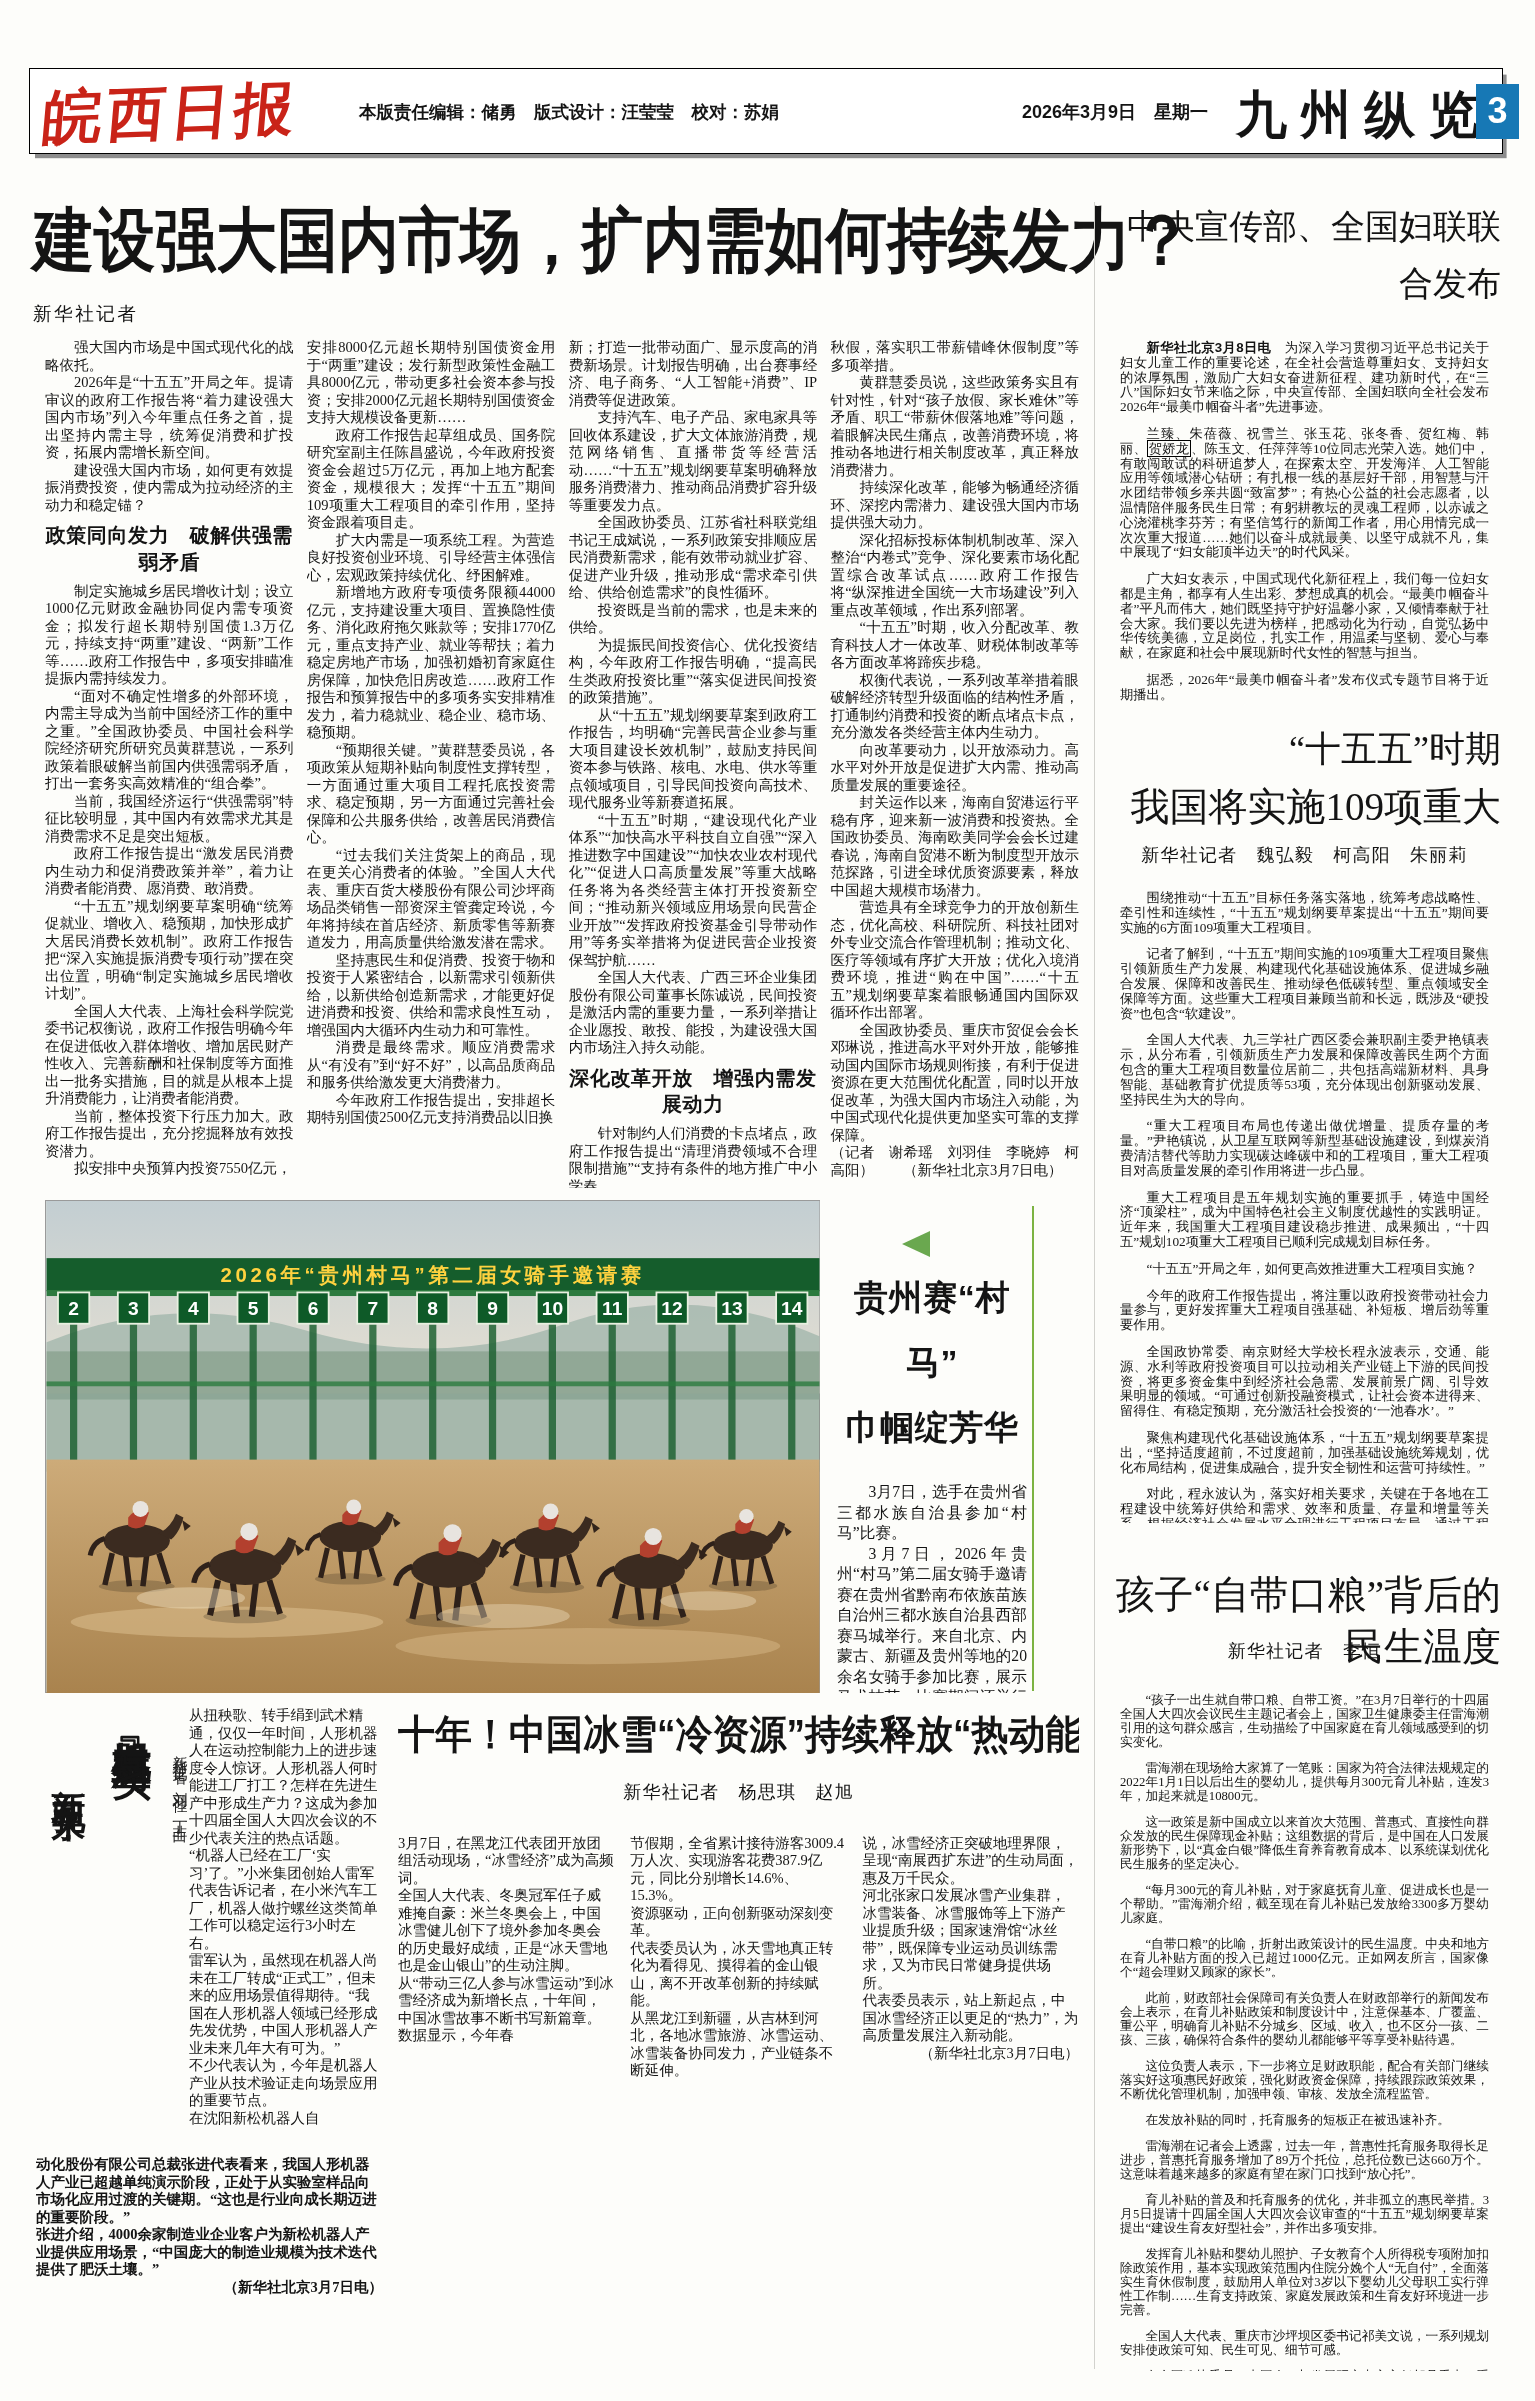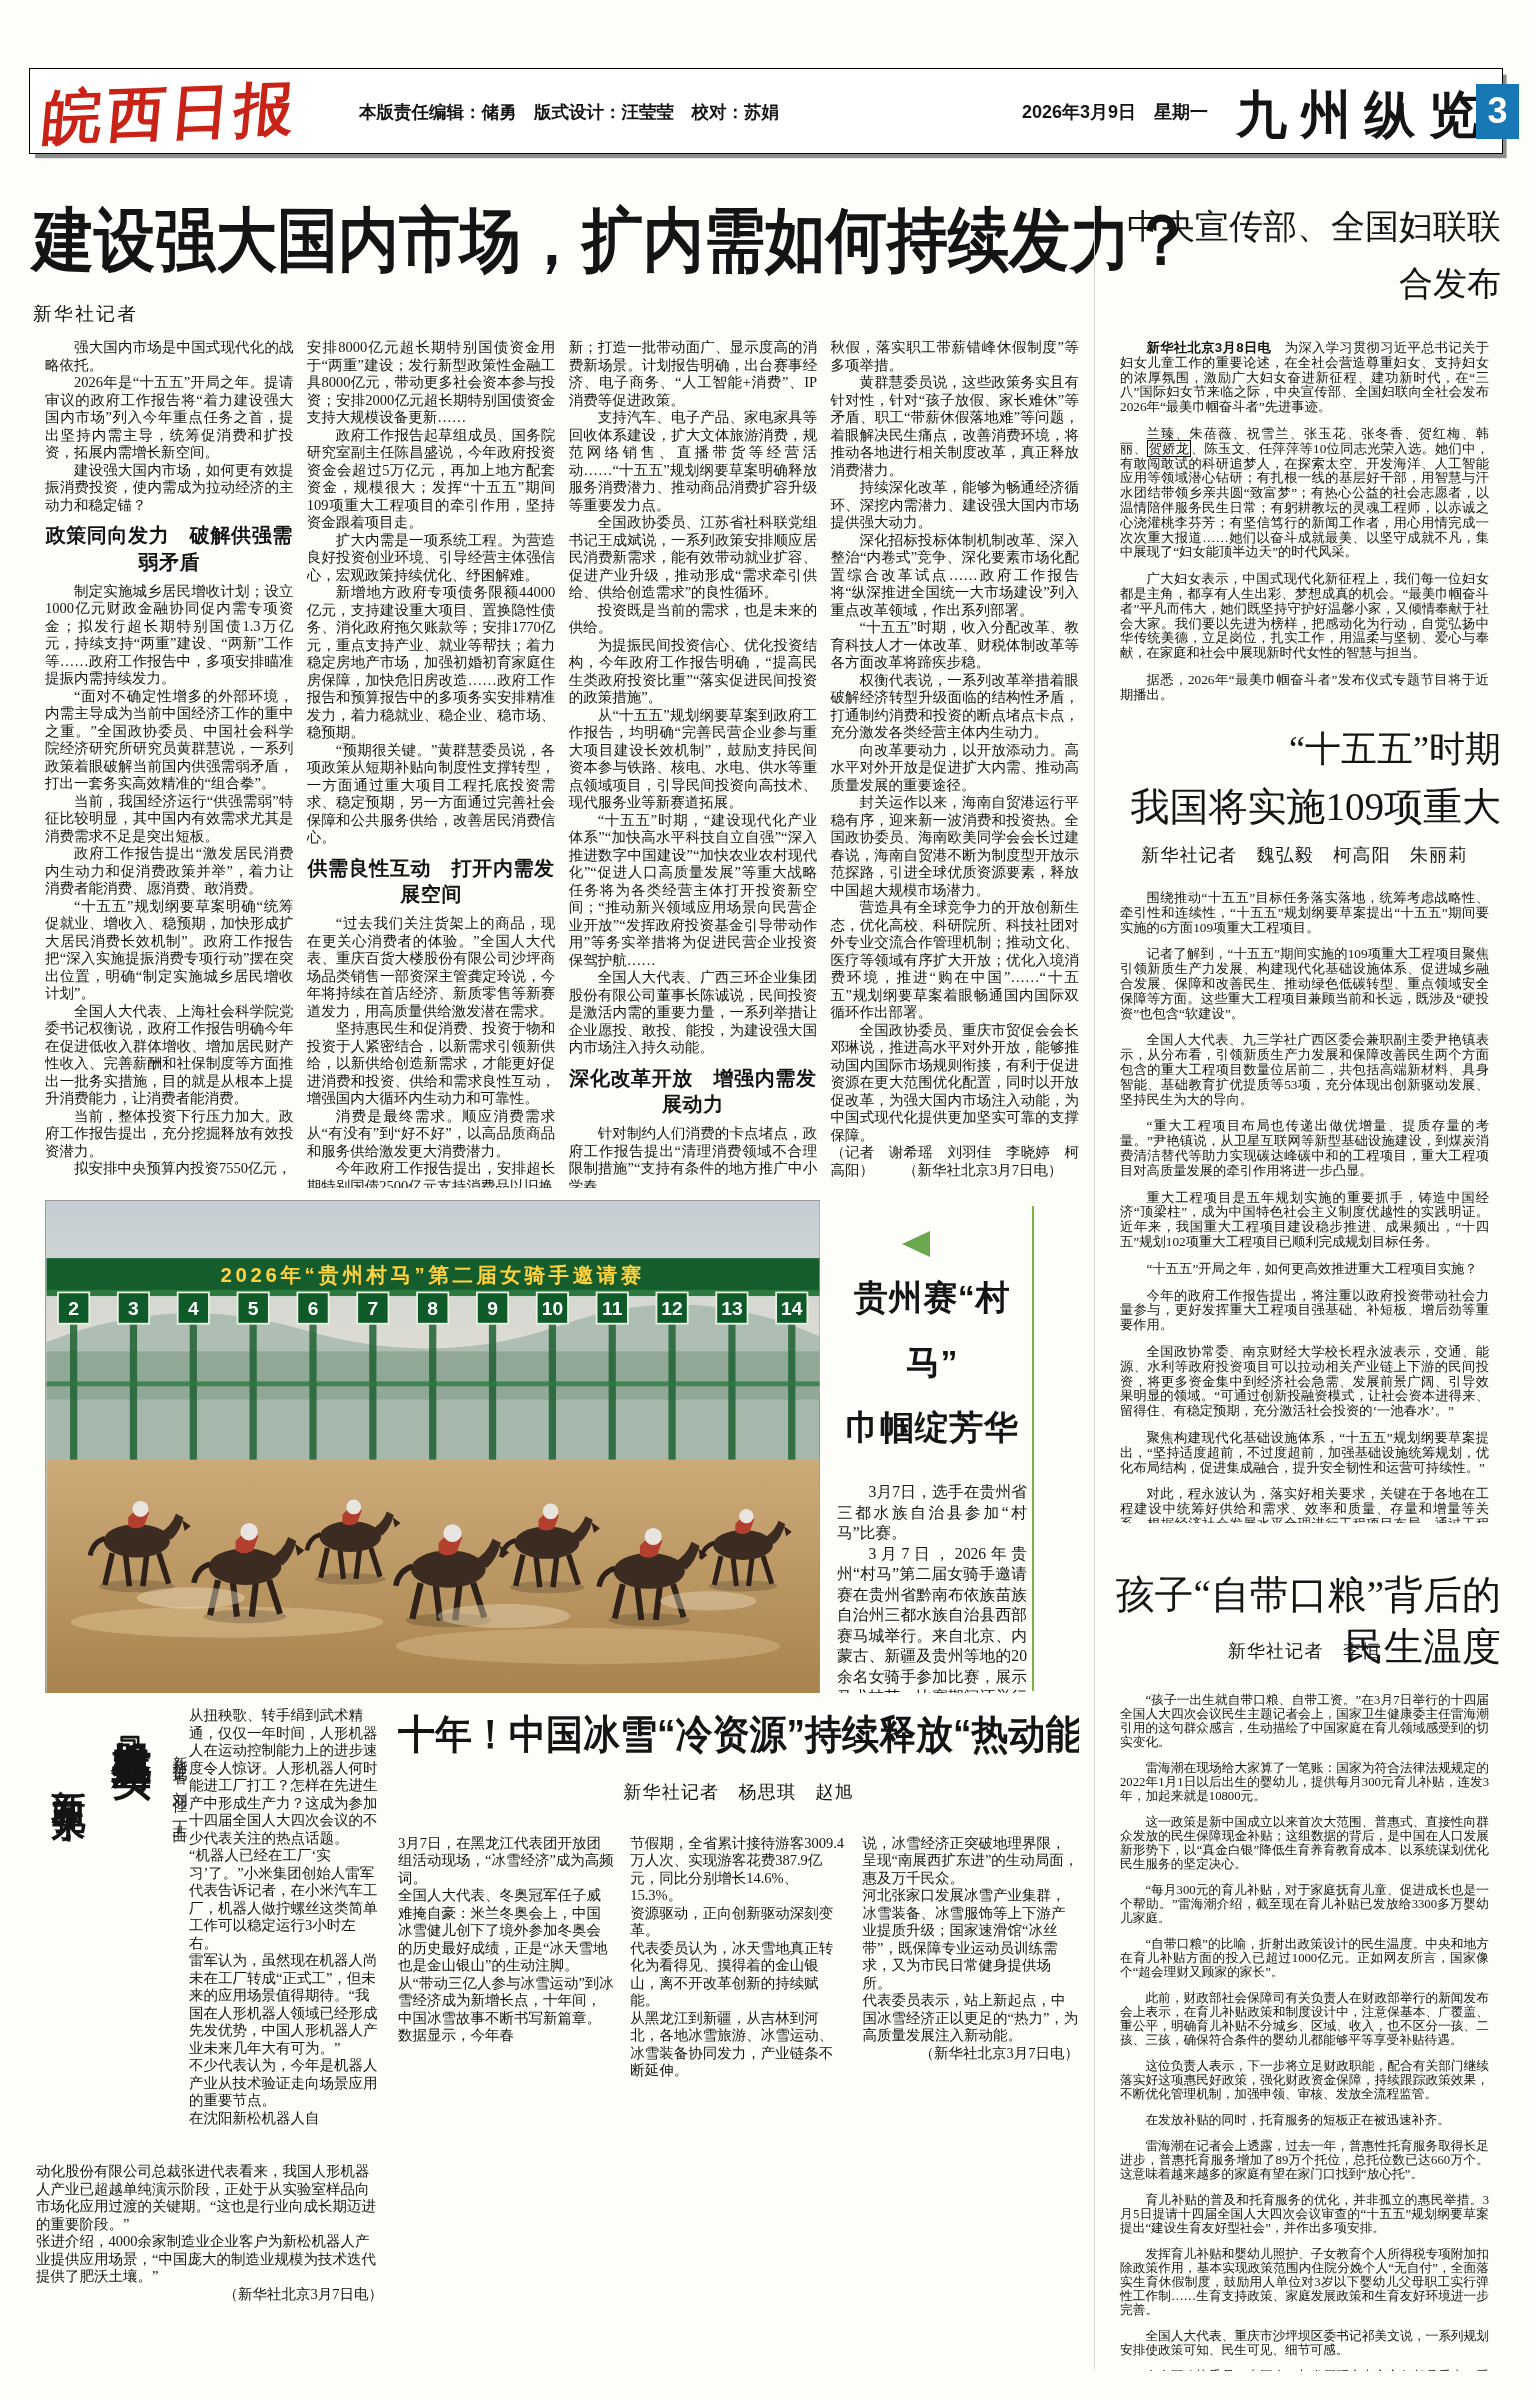--- a/index.html
+++ b/index.html
@@ -56,21 +56,21 @@
   .boxed{border:1.2px solid #000;padding:0 0.6px;}
   
   .robot{position:absolute;left:36px;top:1707px;width:347px;height:667px;overflow:hidden;}
   .robot-row{display:flex;height:437px;}
   .vt-sub{width:55px;writing-mode:vertical-rl;font-weight:900;font-size:34px;letter-spacing:6px;
           padding-top:55px;font-family:"Liberation Serif",serif;}
   .vt-main{width:68px;writing-mode:vertical-rl;font-weight:900;font-size:40px;letter-spacing:2.4px;
            padding-top:2.4px;font-family:"Liberation Serif",serif;}
   .vt-byline{width:30px;writing-mode:vertical-rl;font-size:15px;letter-spacing:3.6px;padding-top:36px;color:#222;}
   .robot-textcol{flex:1;font-size:14.5px;line-height:17.5px;overflow:hidden;}
-  .robot-bottom{margin-top:19px;font-size:14.5px;line-height:17.5px;}
+  .robot-bottom{margin-top:12px;font-size:14.5px;line-height:17.5px;font-weight:bold;}
   
   .ice{position:absolute;left:398px;top:1707px;width:681px;height:667px;overflow:hidden;}
   .ice-h{text-align:center;font-family:"Liberation Sans","DejaVu Sans",sans-serif;font-weight:900;
          font-size:37px;line-height:52px;transform:scaleY(1.08);transform-origin:top center;white-space:nowrap;}
   .ice-byline{text-align:center;font-size:18px;letter-spacing:1.2px;margin-top:20.5px;}
   .ice-cols{display:flex;gap:15.7px;margin-top:31px;height:538px;}
   .ice-col{flex:1;overflow:hidden;font-size:14.5px;line-height:17.5px;}
 </style>
 </head>
 <body>
@@ -101,21 +101,20 @@
         <p><span>全国人大代表、上海社会科学院党委书记权衡说，政府工作报告明确今年在促进低收入群体增收、增加居民财产性收入、完善薪酬和社保制度等方面推出一批务实措施，目的就是从根本上提升消费能力，让消费者能消费。</span></p>
         <p><span>当前，整体投资下行压力加大。政府工作报告提出，充分挖掘释放有效投资潜力。</span></p>
         <p><span>拟安排中央预算内投资7550亿元，</span></p>
       </div>
     <div class="col">
         <p class="noind"><span>安排8000亿元超长期特别国债资金用于“两重”建设；发行新型政策性金融工具8000亿元，带动更多社会资本参与投资；安排2000亿元超长期特别国债资金支持大规模设备更新……</span></p>
         <p><span>政府工作报告起草组成员、国务院研究室副主任陈昌盛说，今年政府投资资金会超过5万亿元，再加上地方配套资金，规模很大；发挥“十五五”期间109项重大工程项目的牵引作用，坚持资金跟着项目走。</span></p>
         <p><span>扩大内需是一项系统工程。为营造良好投资创业环境、引导经营主体强信心，宏观政策持续优化、纾困解难。</span></p>
         <p><span>新增地方政府专项债务限额44000亿元，支持建设重大项目、置换隐性债务、消化政府拖欠账款等；安排1770亿元，重点支持产业、就业等帮扶；着力稳定房地产市场，加强初婚初育家庭住房保障，加快危旧房改造……政府工作报告和预算报告中的多项务实安排精准发力，着力稳就业、稳企业、稳市场、稳预期。</span></p>
         <p><span>“预期很关键。”黄群慧委员说，各项政策从短期补贴向制度性支撑转型，一方面通过重大项目工程托底投资需求、稳定预期，另一方面通过完善社会保障和公共服务供给，改善居民消费信心。</span></p>
-        <h3 class="subhead"><span>供需良性互动　打开内需发展空间</span></h3>
         <p><span>“过去我们关注货架上的商品，现在更关心消费者的体验。”全国人大代表、重庆百货大楼股份有限公司沙坪商场品类销售一部资深主管龚定玲说，今年将持续在首店经济、新质零售等新赛道发力，用高质量供给激发潜在需求。</span></p>
         <p><span>坚持惠民生和促消费、投资于物和投资于人紧密结合，以新需求引领新供给，以新供给创造新需求，才能更好促进消费和投资、供给和需求良性互动，增强国内大循环内生动力和可靠性。</span></p>
         <p><span>消费是最终需求。顺应消费需求从“有没有”到“好不好”，以高品质商品和服务供给激发更大消费潜力。</span></p>
         <p><span>今年政府工作报告提出，安排超长期特别国债2500亿元支持消费品以旧换</span></p>
       </div>
     <div class="col">
         <p class="noind"><span>新；打造一批带动面广、显示度高的消费新场景。计划报告明确，出台赛事经济、电子商务、“人工智能+消费”、IP消费等促进政策。</span></p>
         <p><span>支持汽车、电子产品、家电家具等回收体系建设，扩大文体旅游消费，规范网络销售、直播带货等经营活动……“十五五”规划纲要草案明确释放服务消费潜力、推动商品消费扩容升级等重要发力点。</span></p>
         <p><span>全国政协委员、江苏省社科联党组书记王成斌说，一系列政策安排顺应居民消费新需求，能有效带动就业扩容、促进产业升级，推动形成“需求牵引供给、供给创造需求”的良性循环。</span></p>
         <p><span>投资既是当前的需求，也是未来的供给。</span></p>

